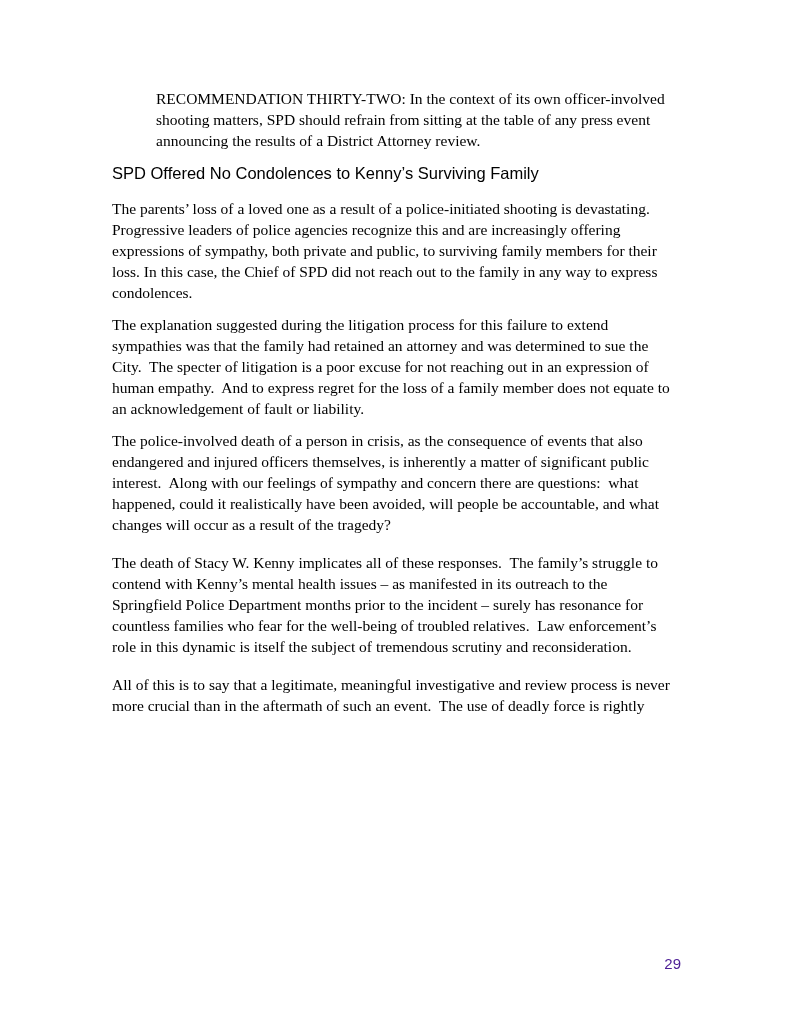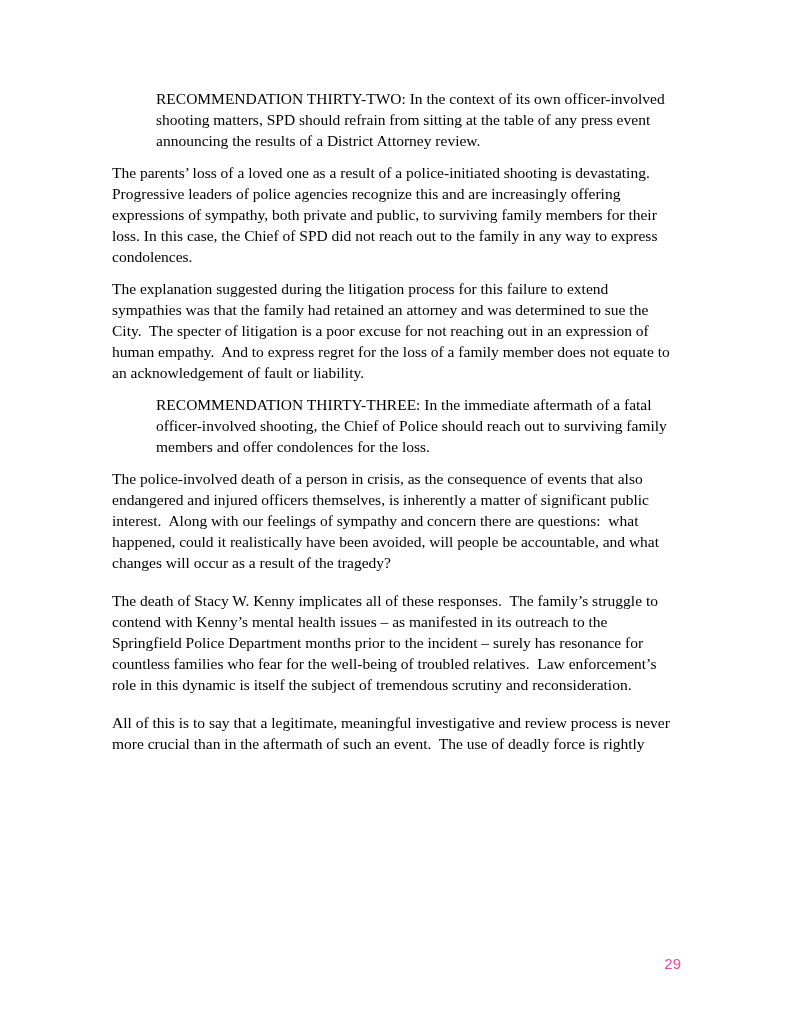--- a/index.html
+++ b/index.html
@@ -49,30 +49,30 @@
   }
   .gap-lg {
     margin-bottom: 17px !important;
   }
   .page-number {
     position: absolute;
     top: 955px;
     right: 110px;
     font-family: "Liberation Sans", sans-serif;
     font-size: 15px;
-    color: #ec4899;
+    color: #4c1d95;
   }
 </style>
 </head>
 <body>
 
 <div class="page">
   <div class="content">
     <p class="rec">RECOMMENDATION THIRTY-TWO: In the context of its own officer-involved shooting matters, SPD should refrain from sitting at the table of any press event announcing the results of a District Attorney review.</p>
+    <div class="h2">SPD Offered No Condolences to Kenny’s Surviving Family</div>
     <p>The parents’ loss of a loved one as a result of a police-initiated shooting is devastating. Progressive leaders of police agencies recognize this and are increasingly offering expressions of sympathy, both private and public, to surviving family members for their loss. In this case, the Chief of SPD did not reach out to the family in any way to express condolences.</p>
     <p>The explanation suggested during the litigation process for this failure to extend sympathies was that the family had retained an attorney and was determined to sue the City.  The specter of litigation is a poor excuse for not reaching out in an expression of human empathy.  And to express regret for the loss of a family member does not equate to an acknowledgement of fault or liability.</p>
-    <p class="rec">RECOMMENDATION THIRTY-THREE: In the immediate aftermath of a fatal officer-involved shooting, the Chief of Police should reach out to surviving family members and offer condolences for the loss.</p>
     <p class="gap-lg">The police-involved death of a person in crisis, as the consequence of events that also endangered and injured officers themselves, is inherently a matter of significant public interest.  Along with our feelings of sympathy and concern there are questions:  what happened, could it realistically have been avoided, will people be accountable, and what changes will occur as a result of the tragedy?</p>
     <p class="gap-lg">The death of Stacy W. Kenny implicates all of these responses.  The family’s struggle to contend with Kenny’s mental health issues – as manifested in its outreach to the Springfield Police Department months prior to the incident – surely has resonance for countless families who fear for the well-being of troubled relatives.  Law enforcement’s role in this dynamic is itself the subject of tremendous scrutiny and reconsideration.</p>
     <p>All of this is to say that a legitimate, meaningful investigative and review process is never more crucial than in the aftermath of such an event.  The use of deadly force is rightly</p>
   </div>
   <div class="page-number">29</div>
 </div>
 
 </body></html>

